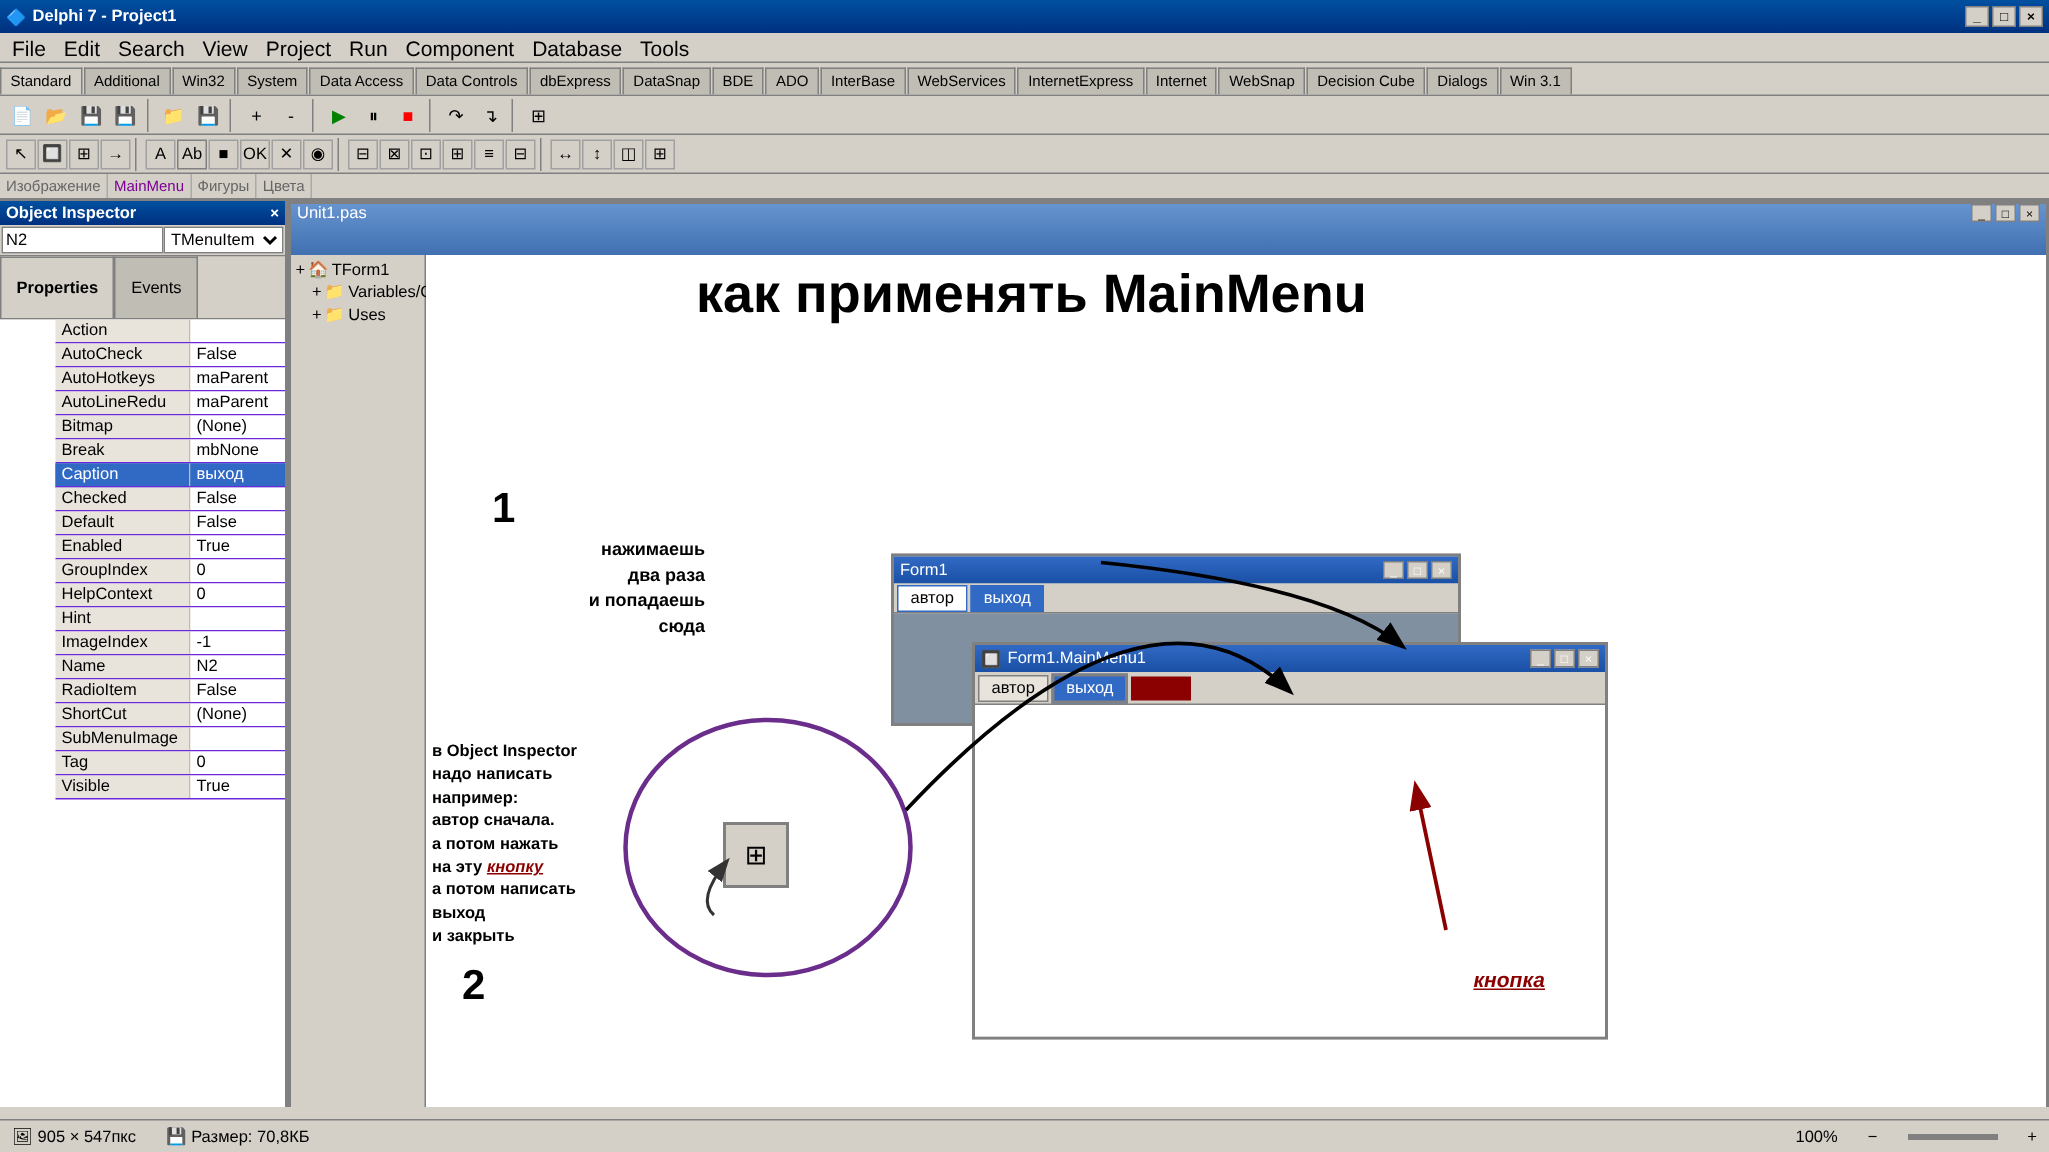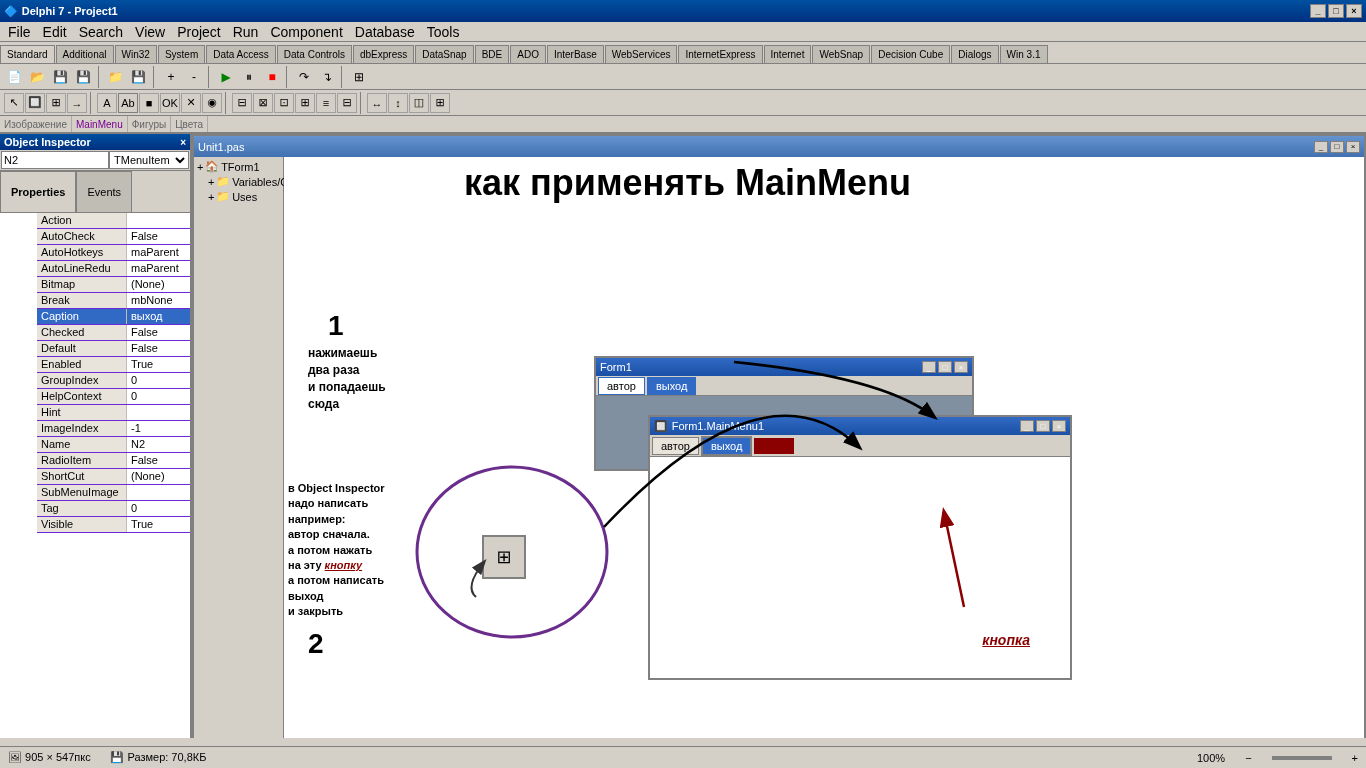--- a/index.html
+++ b/index.html
@@ -238,23 +238,22 @@
       top: 0;
       left: 0;
       right: 0;
       bottom: 0;
       background: white;
       border: 2px solid #808080;
     }
     .unit-titlebar {
       background: linear-gradient(to bottom, #6694d0, #4070b0);
       color: white;
-      height: 21px;
-      display: flex;
-      align-items: center;
+      height: 34px;
+      display: flex;
       justify-content: space-between;
       padding: 0 4px;
       font-size: 11px;
     }
     .unit-title-btns { display: flex; gap: 2px; }
     .unit-btn { width: 14px; height: 12px; background: #d4d0c8; border: 1px solid #808080; font-size: 8px; display: flex; align-items: center; justify-content: center; cursor: pointer; color: black; }
 
     
     .palette-label {
       font-size: 10px;
@@ -510,21 +509,21 @@
             <span>Uses</span>
           </div>
         </div>
 
         <div style="flex:1;position:relative;background:white;overflow:hidden;">
 
           <div style="position:absolute;top:5px;left:180px;font-size:36px;font-weight:bold;font-family:Arial,sans-serif;white-space:nowrap;">как применять MainMenu</div>
 
           <div style="position:absolute;top:145px;left:0;width:190px;font-size:12px;font-weight:bold;font-family:Arial,sans-serif;line-height:1.4;padding:4px;">
             <div style="font-size:28px;margin-left:40px;">1</div>
-            <div style="margin-left:20px;text-align:left;">нажимаешь<br>два раза<br>и попадаешь<br>сюда</div>
+            <div style="margin-left:20px;text-align:right;">нажимаешь<br>два раза<br>и попадаешь<br>сюда</div>
           </div>
 
           <div style="position:absolute;top:320px;left:0;width:200px;font-size:11px;font-weight:bold;font-family:Arial,sans-serif;line-height:1.4;padding:4px;">
             <div>в Object Inspector<br>надо написать<br>например:<br>автор сначала.<br>а потом нажать<br>на эту <span style="color:#8b0000;text-decoration:underline;font-style:italic;">кнопку</span><br>а потом написать<br>выход<br>и закрыть</div>
             <div style="font-size:28px;margin-left:20px;margin-top:4px;">2</div>
           </div>
 
           <div style="position:absolute;top:155px;left:310px;width:380px;height:115px;background:#d4d0c8;border:2px solid #808080;margin-top:44px;">
             <div style="background:linear-gradient(to bottom,#316AC5,#1a50a5);color:white;height:18px;display:flex;align-items:center;padding:0 4px;font-size:11px;justify-content:space-between;">
               <span>Form1</span>

